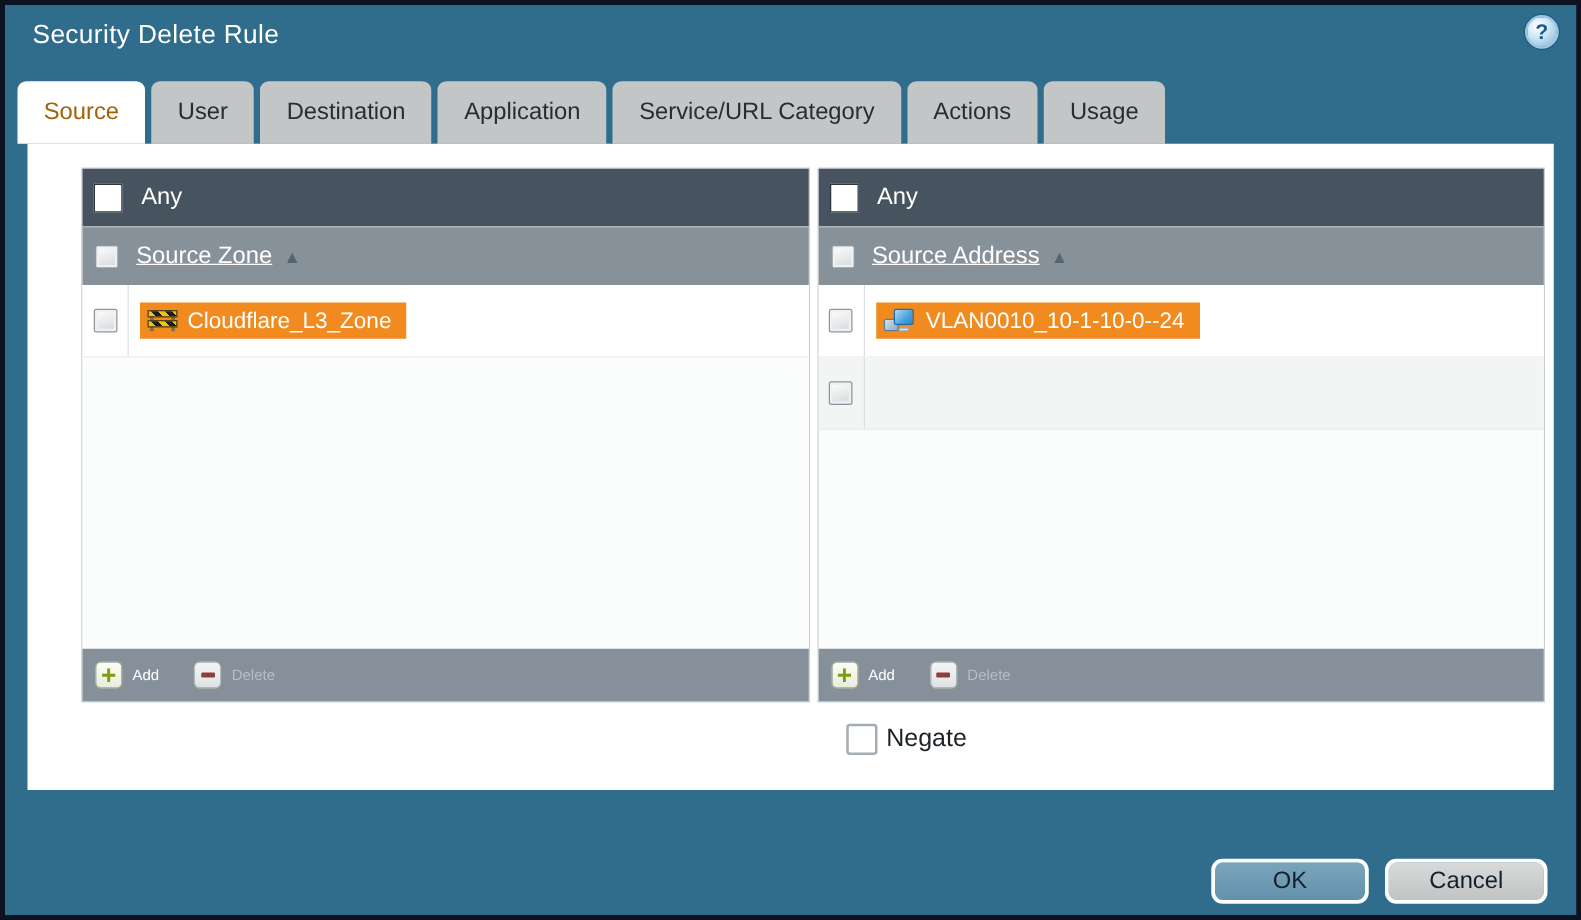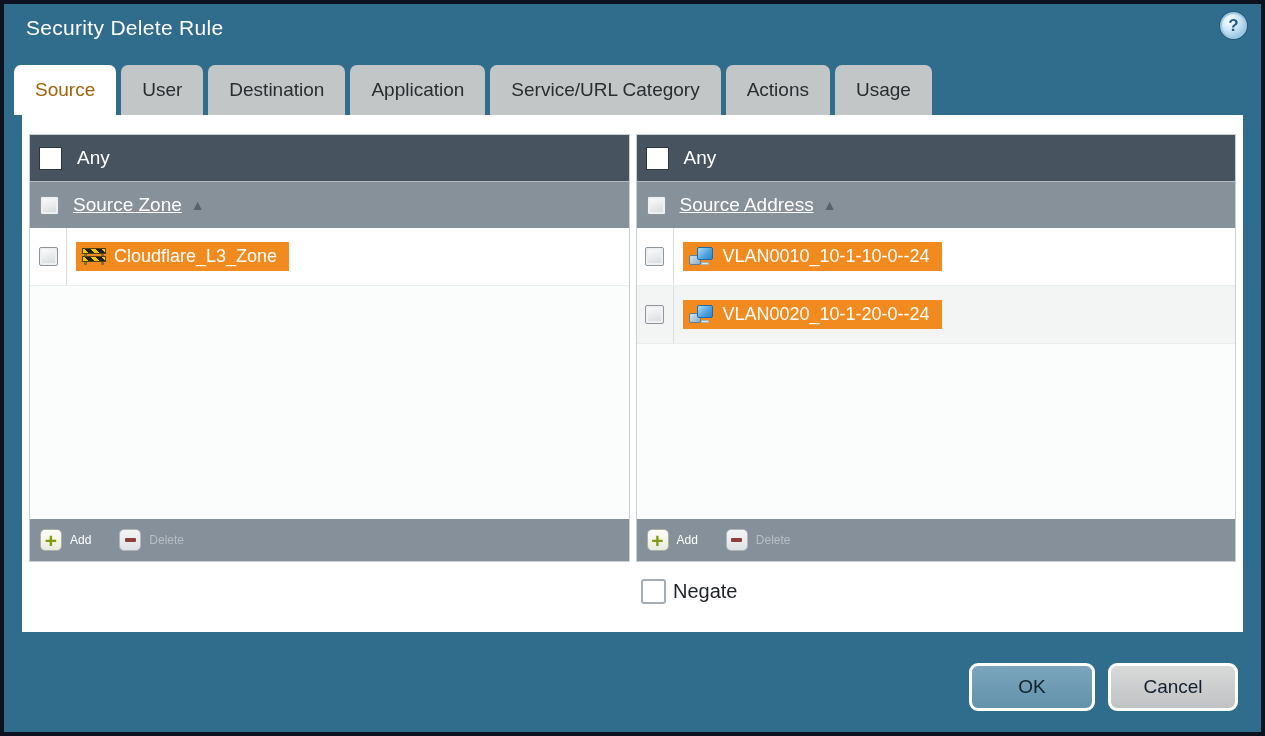--- a/index.html
+++ b/index.html
@@ -13,21 +13,21 @@
           border: 2px solid #9dc6e2; color: #1b5a8c; font-weight: bold; font-size: 17px;
           display: flex; align-items: center; justify-content: center; cursor: pointer; box-shadow: 0 0 0 1px #24597a; }
 
   
   .tabs { position: absolute; left: 10px; top: 61px; height: 50px; display: flex; gap: 5px; }
   .tab { height: 50px; line-height: 50px; padding: 0 21px; background: #c3c6c7; border-radius: 7px 7px 0 0;
          font-size: 19px; color: #2a2d30; cursor: pointer; white-space: nowrap; }
   .tab.active { background: #ffffff; color: #a16207; }
 
   
-  .content { position: absolute; left: 18px; right: 18px; top: 111px; height: 517px; background: #fff; }
+  .content { position: absolute; left: 18px; right: 18px; top: 111px; height: 517px; background: #fff; padding-left: 36px; }
   .panels { display: flex; gap: 6px; padding: 19px 7px 0 7px; }
   .panel { flex: 1; height: 428px; display: flex; flex-direction: column; border: 1px solid #c9ced1; }
 
   .any-header { flex: 0 0 46px; background: #47535f; display: flex; align-items: center; padding-left: 9px; }
   .cb-any { width: 23px; height: 23px; background: #fff; border: 1px solid #2c363f; cursor: pointer; }
   .any-label { color: #fff; font-size: 19px; margin-left: 15px; }
 
   .col-header { flex: 0 0 47px; background: #87919a; border-top: 1px solid #b4bac0; display: flex; align-items: center; padding-left: 10px; cursor: pointer; }
   .cb-small { width: 19px; height: 19px; border-radius: 2px; border: 1px solid #8e969d;
               background: linear-gradient(160deg, #ffffff 0%, #d4d8da 100%);
@@ -70,22 +70,22 @@
                background: linear-gradient(135deg, #aedaf8 0%, #4aa2e0 60%, #2f86cc 100%); }
   .stand { position: absolute; width: 8px; height: 3px; left: 12px; top: 15px; background: #e3eaf0; border-radius: 1px; border: 1px solid #9fb4c4; }
 
   
   .negate-row { margin: 17px 0 0 619px; display: flex; align-items: center; gap: 7px; }
   .cb-negate { width: 25px; height: 25px; background: #fff; border: 2px solid #a3adb3; border-radius: 3px; cursor: pointer; }
   .negate-label { font-size: 20px; color: #1c2226; }
 
   
   .footer-buttons { position: absolute; right: 23px; top: 659px; display: flex; gap: 13px; }
-  .btn { height: 48px; border-radius: 9px; border: 3px solid #fff; font-size: 19px; color: #13202c;
-         display: flex; align-items: center; justify-content: center; cursor: pointer; font-family: inherit; }
+  .btn { height: 36px; border-radius: 9px; border: 3px solid #fff; font-size: 19px; color: #13202c;
+         display: flex; align-items: center; justify-content: center; cursor: pointer; font-family: inherit; margin-top: 24px; }
   .btn-ok { width: 126px; background: linear-gradient(#7aa5bc, #6392ac); }
   .btn-cancel { width: 130px; background: linear-gradient(#d8d9d9, #c1c2c3); }
 </style>
 </head>
 <body>
 
 <div class="dialog">
 
   <div class="title">Security Delete Rule</div>
   <div class="help">?</div>
@@ -164,28 +164,20 @@
                   <span class="scr front"></span>
                   <span class="stand"></span>
               </span>
               <span>VLAN0010_10-1-10-0--24</span>
             </div>
           </div>
           <div class="row">
             <div class="cb-cell">
               <div class="cb-small"></div>
             </div>
-            <div class="tag">
-              <span class="addr-icon">
-                <span class="scr back"></span>
-                  <span class="scr front"></span>
-                  <span class="stand"></span>
-              </span>
-              <span>VLAN0020_10-1-20-0--24</span>
-            </div>
           </div>
         </div>
         <div class="panel-toolbar">
           <div class="tool">
             <span class="icon-plus">+</span>
             <span class="tool-label">Add</span>
           </div>
           <div class="tool disabled">
             <span class="icon-minus">
                 <span class="minus-bar"></span>

